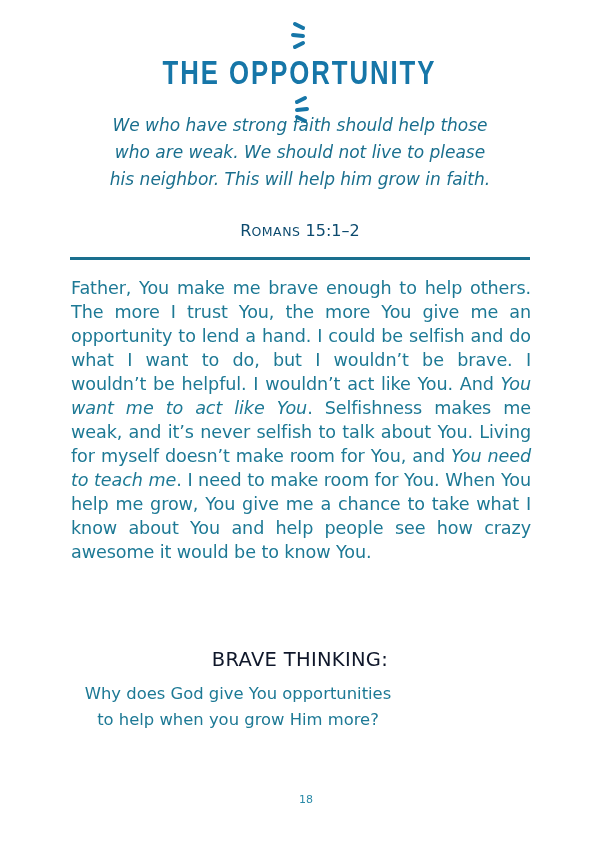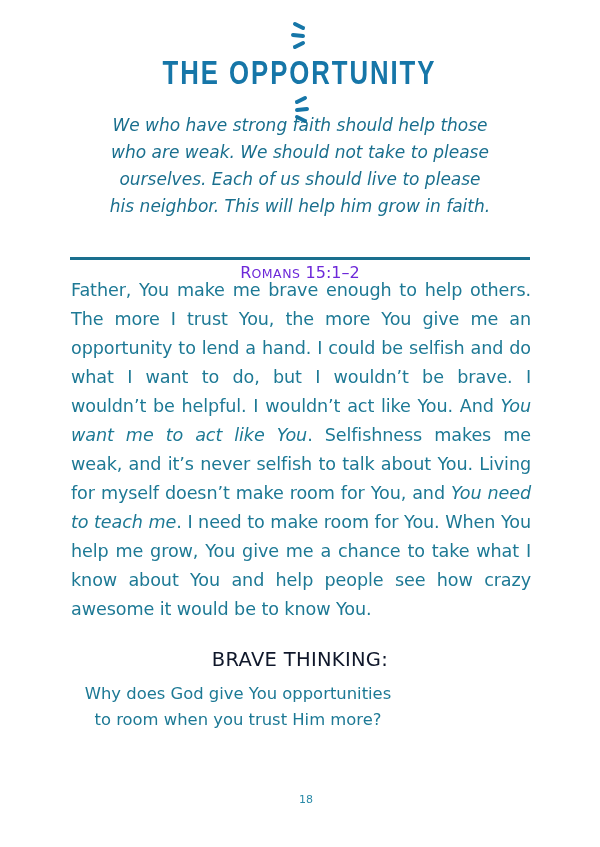--- a/index.html
+++ b/index.html
@@ -3,25 +3,25 @@
 <meta charset="utf-8">
 <style>
   html, body { margin: 0; padding: 0; background: #ffffff; }
   body { width: 600px; height: 847px; position: relative; overflow: hidden; font-family: "DejaVu Sans", sans-serif; }
   .page { position: absolute; left: 0; top: 0; width: 600px; height: 847px; }
   .title-row { position: absolute; top: 48px; left: 0; width: 600px; height: 50px; display: flex; justify-content: center; align-items: center; flex-direction: column; }
   .title { font-family: "Liberation Sans", sans-serif; font-weight: bold; font-size: 33px; letter-spacing: 2.5px; color: #1676a8; transform: scaleX(0.78); white-space: nowrap; margin: 0 -30px; }
   .burst { width: 22px; height: 36px; position: relative; }
   .burst svg { width: 22px; height: 36px; display: block; }
   .verse { position: absolute; top: 112px; left: 80px; width: 440px; text-align: center; font-family: "DejaVu Sans", sans-serif; font-style: italic; font-size: 17px; line-height: 27px; color: #1a6f8e; }
-  .ref { position: absolute; top: 221px; left: 0; width: 600px; text-align: center; font-size: 16px; color: #6d28d9; font-family: "DejaVu Sans", sans-serif; margin-top: 42px; }
+  .ref { position: absolute; top: 221px; left: 0; width: 600px; text-align: center; font-size: 16px; color: #0c4a6e; font-family: "DejaVu Sans", sans-serif; }
   .ref .sc { font-size: 12.5px; letter-spacing: 0.5px; }
   .ref .sc-cap { font-size: 16px; }
   .divider { position: absolute; top: 257px; left: 70px; width: 460px; height: 3px; background: #1a6f8e; }
-  .prayer { position: absolute; top: 276px; left: 71px; width: 460px; font-family: "DejaVu Sans", sans-serif; font-size: 17.6px; line-height: 29px; color: #1d7995; text-align: justify; letter-spacing: -0.1px; }
+  .prayer { position: absolute; top: 276px; left: 71px; width: 460px; font-family: "DejaVu Sans", sans-serif; font-size: 17.6px; line-height: 24px; color: #1d7995; text-align: justify; letter-spacing: -0.1px; }
   .prayer p { margin: 0; }
   .prayer em { font-style: italic; }
   .brave-heading { position: absolute; top: 648px; left: 0; width: 600px; text-align: center; font-family: "DejaVu Sans", sans-serif; font-size: 19.5px; color: #0f172a; letter-spacing: 0.3px; }
   .brave-q { position: absolute; top: 681px; left: 0; width: 476px; text-align: center; font-family: "DejaVu Sans", sans-serif; font-size: 16.4px; line-height: 26px; color: #1d7995; }
   .page-num { position: absolute; top: 793px; left: 0; width: 600px; text-align: center; font-family: "DejaVu Sans", sans-serif; font-size: 11px; color: #2a8aa8; padding-left: 6px; }
 </style>
 </head>
 <body>
 
 <div class="page">
@@ -39,37 +39,36 @@
       <svg viewBox="0 0 22 36">
         <path d="M16 6 L8 10" stroke="#1676a8" stroke-width="4" stroke-linecap="round"></path>
         <path d="M18 17 L8 18" stroke="#1676a8" stroke-width="4" stroke-linecap="round"></path>
         <path d="M16 29 L8 25" stroke="#1676a8" stroke-width="4" stroke-linecap="round"></path>
       </svg>
     </span>
   </div>
 
   <div class="verse">
     <div>We who have strong faith should help those</div>
-    <div>who are weak. We should not take to please</div>
-    <div>ourselves. Each of us should live to please</div>
+    <div>who are weak. We should not live to please</div>
     <div>his neighbor. This will help him grow in faith.</div>
   </div>
 
   <div class="ref">
     <span class="sc-cap">R</span><span class="sc">OMANS</span>
     <span>15:1–2</span>
   </div>
 
   <div class="divider"></div>
 
   <div class="prayer">
     <p><span>Father, You make me brave enough to help others. The more I trust You, the more You give me an opportunity to lend a hand. I could be selfish and do what I want to do, but I wouldn’t be brave. I wouldn’t be helpful. I wouldn’t act like You. And </span><em>You want me to act like You</em><span>. Selfishness makes me weak, and it’s never selfish to talk about You. Living for myself doesn’t make room for You, and </span><em>You need to teach me</em><span>. I need to make room for You. When You help me grow, You give me a chance to take what I know about You and help people see how crazy awesome it would be to know You.</span></p>
   </div>
 
   <div class="brave-heading">BRAVE THINKING:</div>
 
   <div class="brave-q">
     <div>Why does God give You opportunities</div>
-    <div>to room when you trust Him more?</div>
+    <div>to help when you grow Him more?</div>
   </div>
 
   <div class="page-num">18</div>
 </div>
 
 </body></html>

